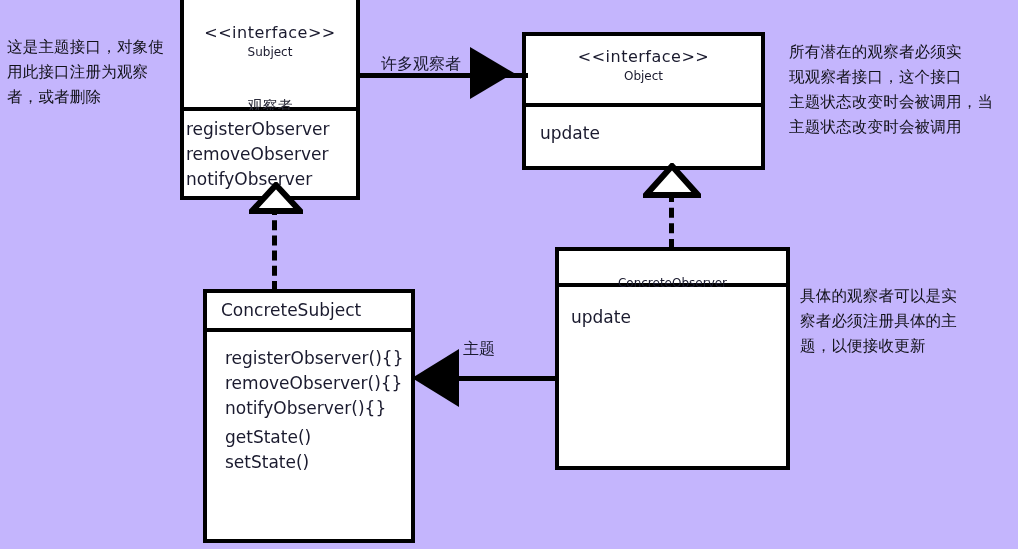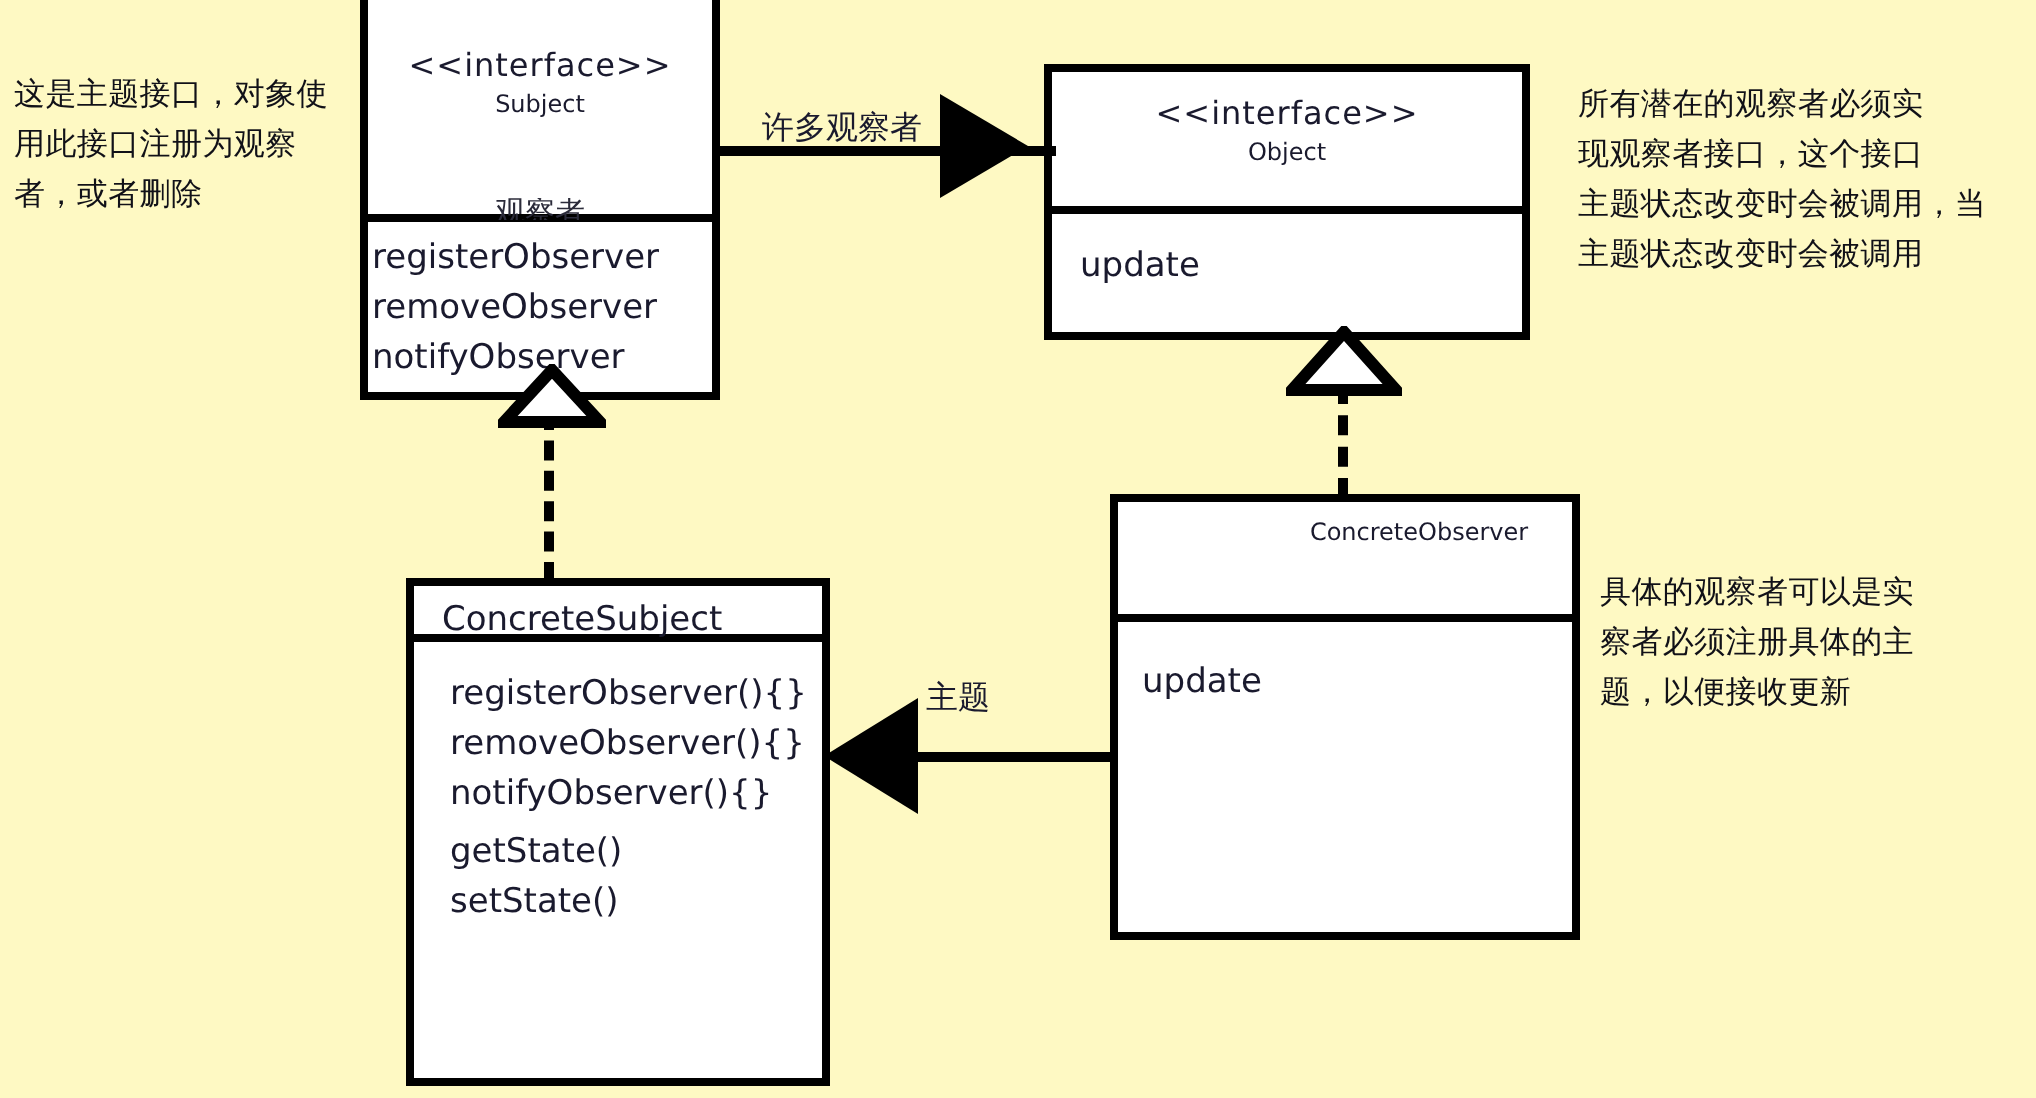--- a/index.html
+++ b/index.html
@@ -5,21 +5,21 @@
 <style>
   html, body {
     margin: 0;
     padding: 0;
     background: #ffffff;
   }
   #canvas {
     position: relative;
     width: 1018px;
     height: 549px;
-    background: #fef9c3;
+    background: #c4b5fd;
     overflow: hidden;
     font-family: "DejaVu Sans", "Liberation Sans", sans-serif;
   }
 
   
   .uml-box {
     position: absolute;
     box-sizing: border-box;
     border: 4px solid #000000;
     background: #ffffff;
@@ -100,31 +100,31 @@
   #box-object .uml-header { height: 67px; padding-top: 10px; }
   #box-object .uml-body   { padding: 14px 0 0 14px; }
 
   
   #box-concrete-subject {
     left: 203px;
     top: 289px;
     width: 212px;
     height: 254px;
   }
-  #box-concrete-subject .uml-header { height: 24px; padding: 6px 0 0 14px; text-align: left; }
+  #box-concrete-subject .uml-header { height: 35px; padding: 6px 0 0 14px; text-align: left; }
   #box-concrete-subject .uml-body   { padding: 14px 0 0 18px; }
 
   
   #box-concrete-observer {
     left: 555px;
     top: 247px;
     width: 235px;
     height: 223px;
   }
-  #box-concrete-observer .uml-header { height: 56px; padding-top: 7px; margin-left: 37px; }
+  #box-concrete-observer .uml-header { height: 32px; padding-top: 24px; }
   #box-concrete-observer .uml-body   { padding: 18px 0 0 12px; }
   .hline {
     position: absolute;
     height: 5px;
     background: #000000;
   }
   .vline-dashed {
     position: absolute;
     width: 0;
     border-left: 5px dashed #000000;

